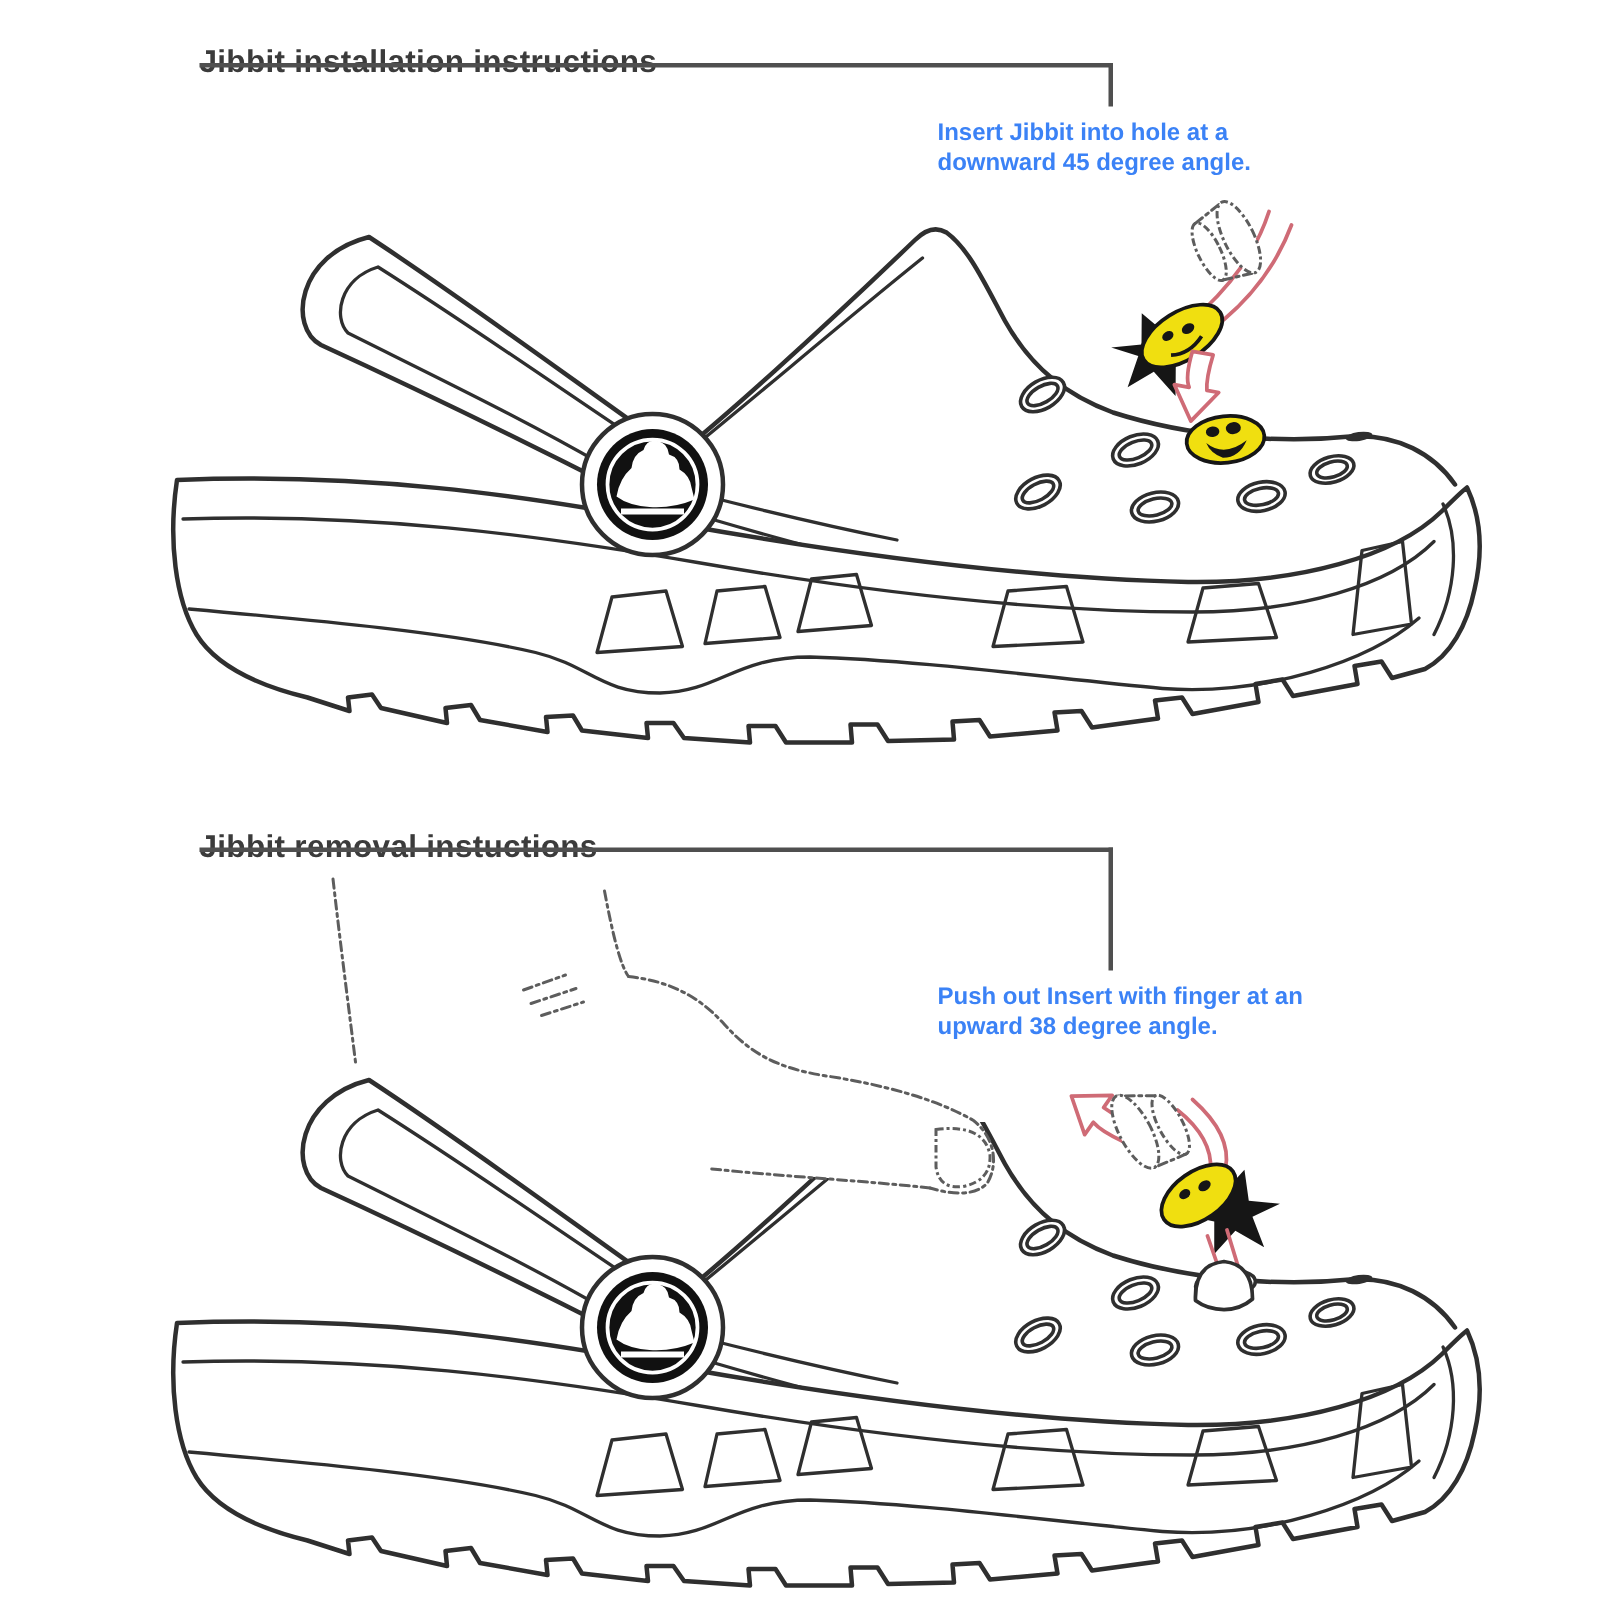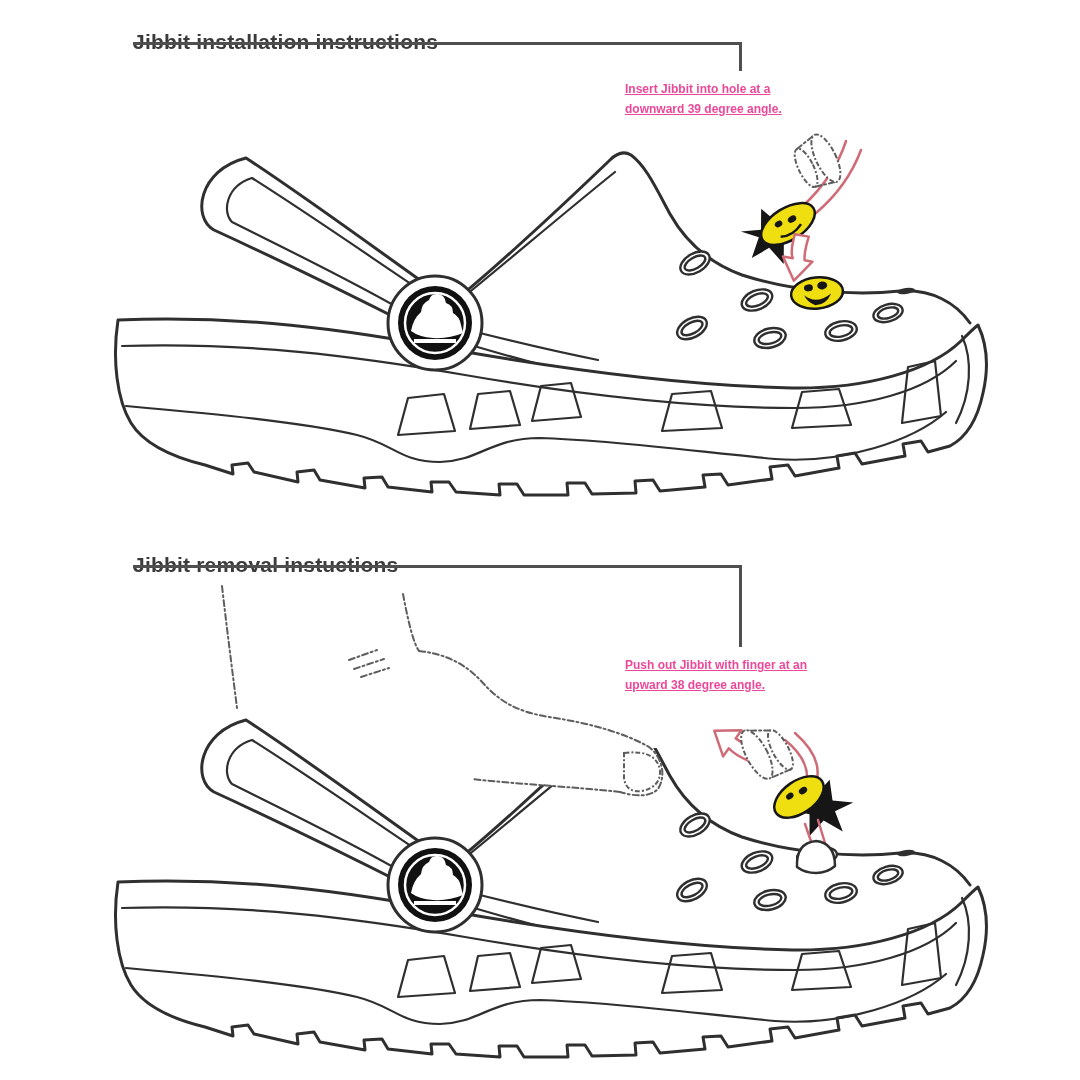--- a/index.html
+++ b/index.html
@@ -1,47 +1,47 @@
 <!DOCTYPE html>
 <html><head>
 <meta charset="utf-8">
 <style>
   html,body{margin:0;padding:0;background:#ffffff;}
   body{width:1080px;height:1080px;position:relative;font-family:"Liberation Sans",sans-serif;overflow:hidden;}
   .heading{position:absolute;left:133px;font-size:21px;font-weight:bold;color:#3b3b3b;letter-spacing:.2px;white-space:nowrap;}
   .rule{position:absolute;left:133px;width:609px;height:3px;background:#4f4f4f;}
   .rule-drop{position:absolute;left:739px;width:3px;background:#4f4f4f;}
-  .caption{position:absolute;left:625px;font-size:12px;font-weight:bold;color:#ec4899;line-height:20px;white-space:nowrap;text-decoration:underline;}
+  .caption{position:absolute;left:625px;font-size:16px;font-weight:bold;color:#3b82f6;line-height:20px;white-space:nowrap;}
   svg{position:absolute;left:0;top:0;}
   .ln{fill:none;stroke:#2f2f2f;stroke-width:3;stroke-linecap:round;stroke-linejoin:round;}
   .lw{fill:#ffffff;stroke:#2f2f2f;stroke-width:3;stroke-linecap:round;stroke-linejoin:round;}
   .thin{stroke-width:2.2;}
   .sketch{fill:none;stroke:#5d5d5d;stroke-width:2;stroke-linecap:round;stroke-dasharray:6 3 2 3;}
   .sketchfill{fill:#ffffff;stroke:#5d5d5d;stroke-width:2;stroke-dasharray:5 2 2 2;}
   .red{fill:none;stroke:#cf6b76;stroke-width:2.5;stroke-linecap:round;}
   .redfill{fill:#ffffff;stroke:#cf6b76;stroke-width:2.5;stroke-linejoin:round;}
   .yellow{fill:#f0df10;stroke:#161616;stroke-width:2.5;}
   .dark{fill:#161616;}
 </style>
 </head>
 <body>
 
 <h2 class="heading" style="top:13px;">Jibbit installation instructions</h2>
 <div class="rule" style="top:42px;"></div>
 <div class="rule-drop" style="top:42px;height:29px;"></div>
 <div class="caption" style="top:79px;">
   <span>Insert Jibbit into hole at a</span><br>
-  <span>downward 39 degree angle.</span>
+  <span>downward 45 degree angle.</span>
 </div>
 
 <h2 class="heading" style="top:536px;">Jibbit removal instuctions</h2>
 <div class="rule" style="top:565px;"></div>
 <div class="rule-drop" style="top:565px;height:82px;"></div>
 <div class="caption" style="top:655px;">
-  <span>Push out Jibbit with finger at an</span><br>
+  <span>Push out Insert with finger at an</span><br>
   <span>upward 38 degree angle.</span>
 </div>
 
 <svg width="1080" height="1080" viewBox="0 0 1080 1080">
   <defs>
     <g id="shoe">
 
       <path fill="#ffffff" d="M432,318 C470,292 560,208 610,160 Q621,149 631,155 C646,166 656,188 670,214 C688,246 712,264 742,275 C792,291 852,296 900,291 C932,289 956,303 970,323 L978,325 L978,430 L430,430 Z"></path>
 
       <path class="ln" d="M432,318 C470,292 560,208 610,160 Q621,149 631,155 C646,166 656,188 670,214 C688,246 712,264 742,275 C792,291 852,296 900,291 C932,289 956,303 970,323"></path>

